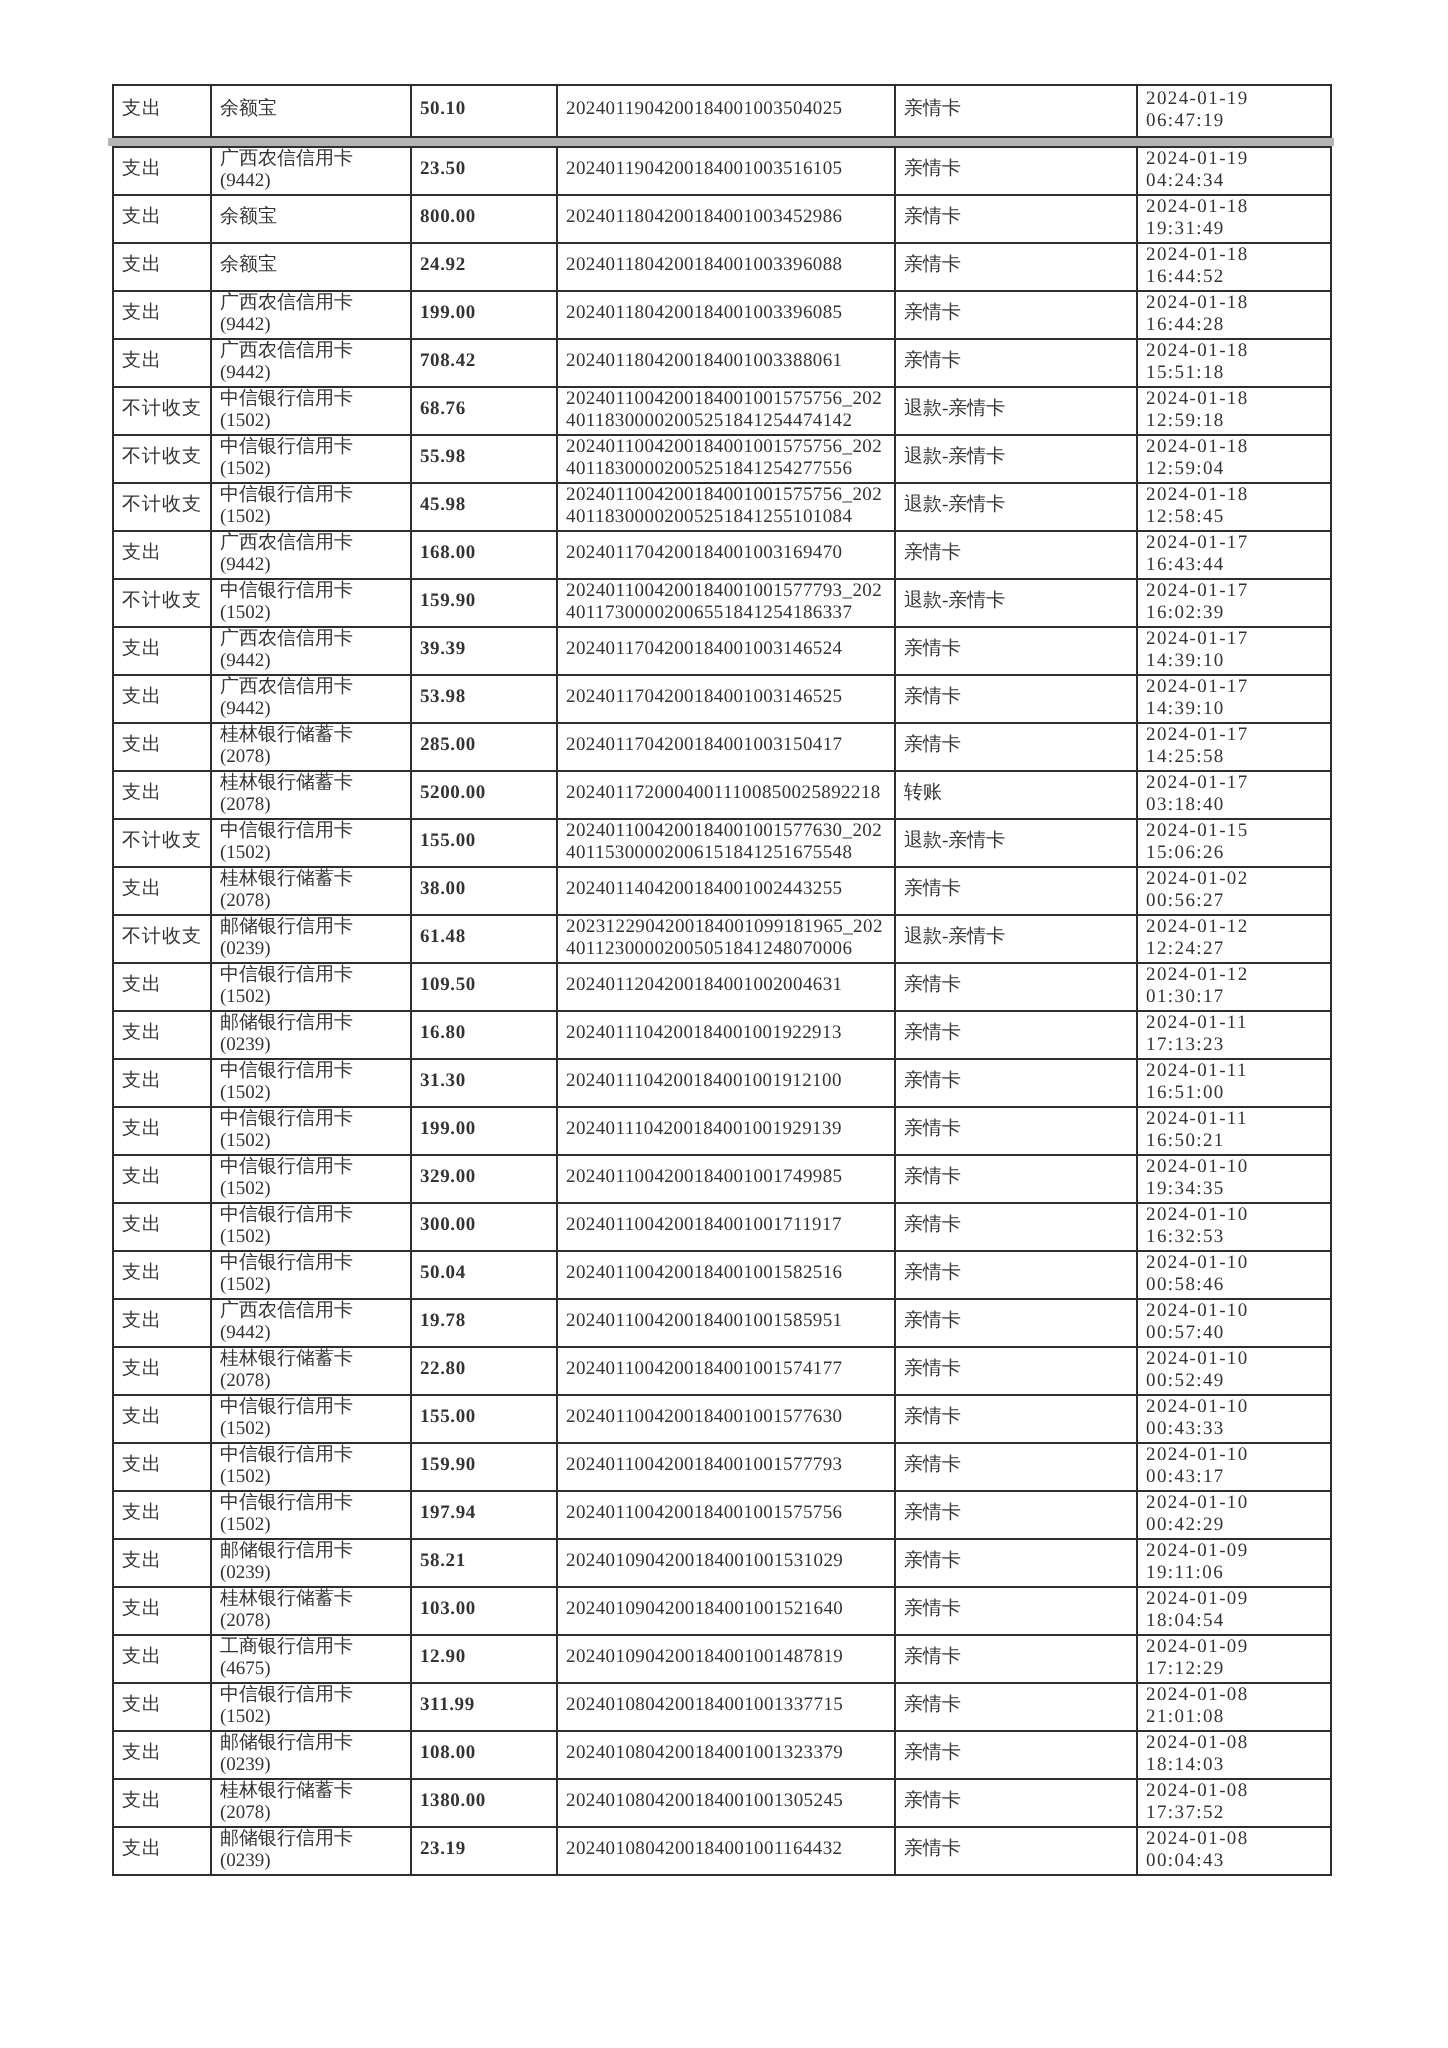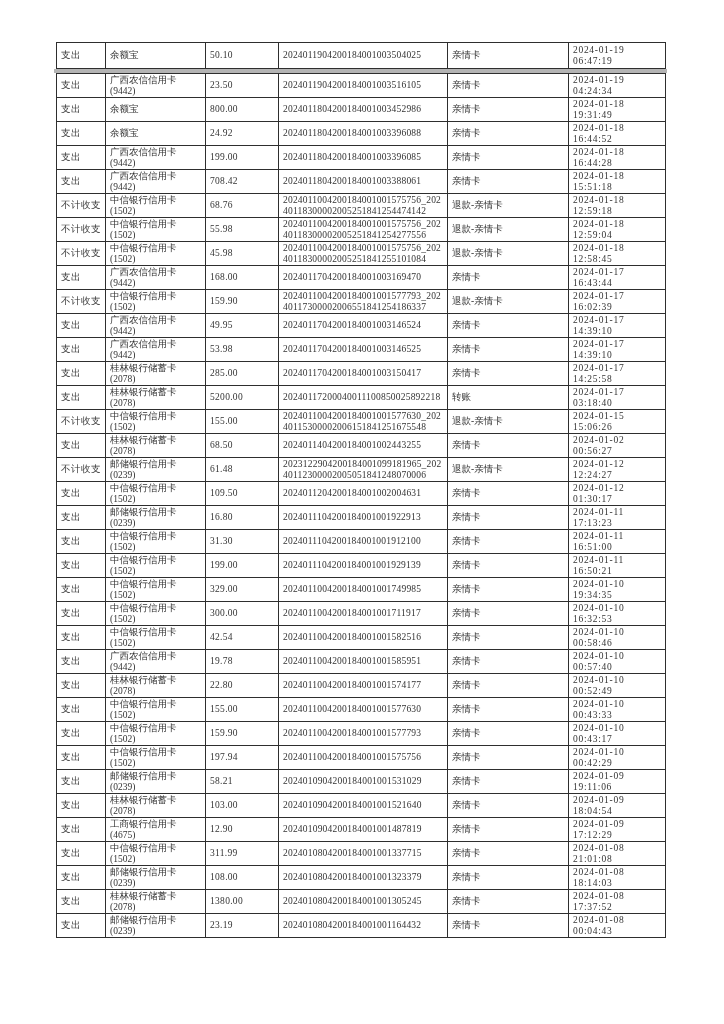--- a/index.html
+++ b/index.html
@@ -37,21 +37,21 @@
     overflow: hidden;
   }
   table.tbl-first td { height: 25px; }
   .split-band {
     width: 613px;
     margin-left: -2px;
     height: 4px;
     background: #b4b4b4;
   }
   .c-txn { word-break: break-all; letter-spacing: 0.2px; }
-  .c-amount { letter-spacing: 0.3px; }
+  .c-amount { letter-spacing: 0.3px; font-weight: bold; }
   .c-date { letter-spacing: 0.7px; margin-top: 41px; }
   .c-type { letter-spacing: 0.5px; }
 </style>
 </head>
 <body>
 
 <div class="page">
   <div class="content">
 
     <table class="tbl tbl-first">
@@ -232,21 +232,21 @@
       <div>2024-01-17</div>
       <div>16:02:39</div>
     </td>
   </tr>
           <tr>
     <td class="c-type">支出</td>
     <td class="c-bank">
       <div>广西农信信用卡</div>
       <div>(9442)</div>
     </td>
-    <td class="c-amount">49.95</td>
+    <td class="c-amount">39.39</td>
     <td class="c-txn">2024011704200184001003146524</td>
     <td class="c-category">亲情卡</td>
     <td class="c-date">
       <div>2024-01-17</div>
       <div>14:39:10</div>
     </td>
   </tr>
           <tr>
     <td class="c-type">支出</td>
     <td class="c-bank">
@@ -302,21 +302,21 @@
       <div>2024-01-15</div>
       <div>15:06:26</div>
     </td>
   </tr>
           <tr>
     <td class="c-type">支出</td>
     <td class="c-bank">
       <div>桂林银行储蓄卡</div>
       <div>(2078)</div>
     </td>
-    <td class="c-amount">68.50</td>
+    <td class="c-amount">38.00</td>
     <td class="c-txn">2024011404200184001002443255</td>
     <td class="c-category">亲情卡</td>
     <td class="c-date">
       <div>2024-01-02</div>
       <div>00:56:27</div>
     </td>
   </tr>
           <tr>
     <td class="c-type">不计收支</td>
     <td class="c-bank">
@@ -414,21 +414,21 @@
       <div>2024-01-10</div>
       <div>16:32:53</div>
     </td>
   </tr>
           <tr>
     <td class="c-type">支出</td>
     <td class="c-bank">
       <div>中信银行信用卡</div>
       <div>(1502)</div>
     </td>
-    <td class="c-amount">42.54</td>
+    <td class="c-amount">50.04</td>
     <td class="c-txn">2024011004200184001001582516</td>
     <td class="c-category">亲情卡</td>
     <td class="c-date">
       <div>2024-01-10</div>
       <div>00:58:46</div>
     </td>
   </tr>
           <tr>
     <td class="c-type">支出</td>
     <td class="c-bank">

